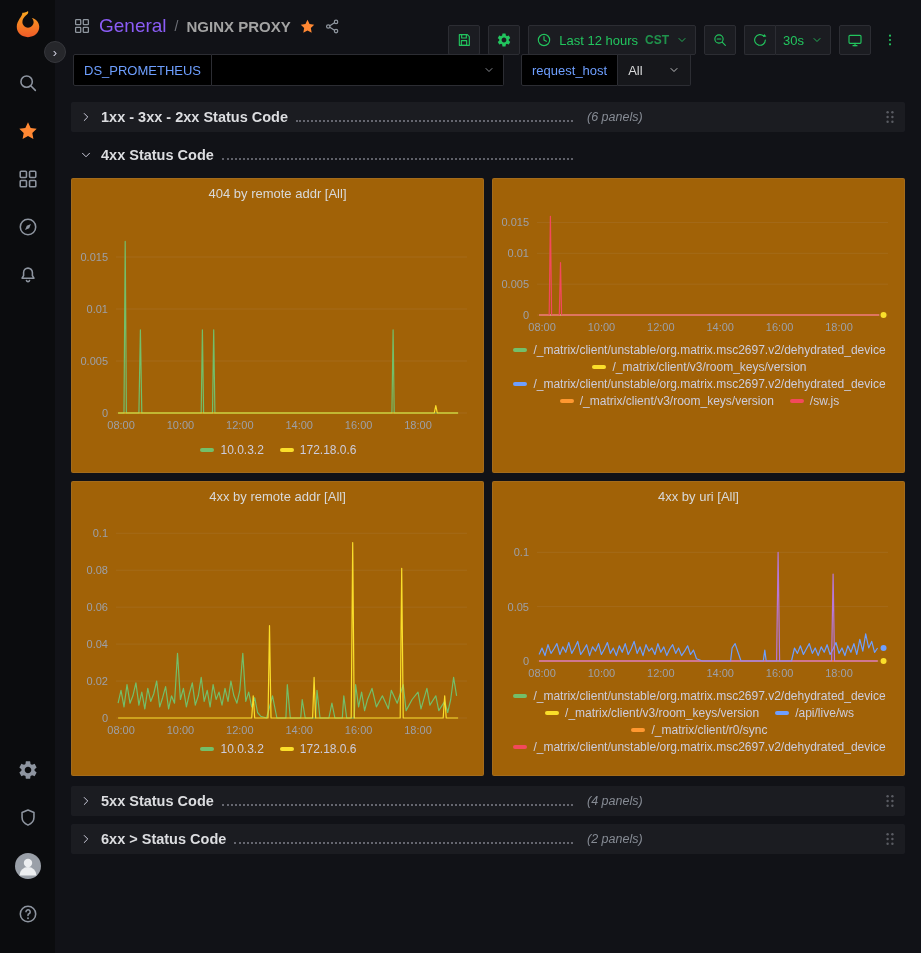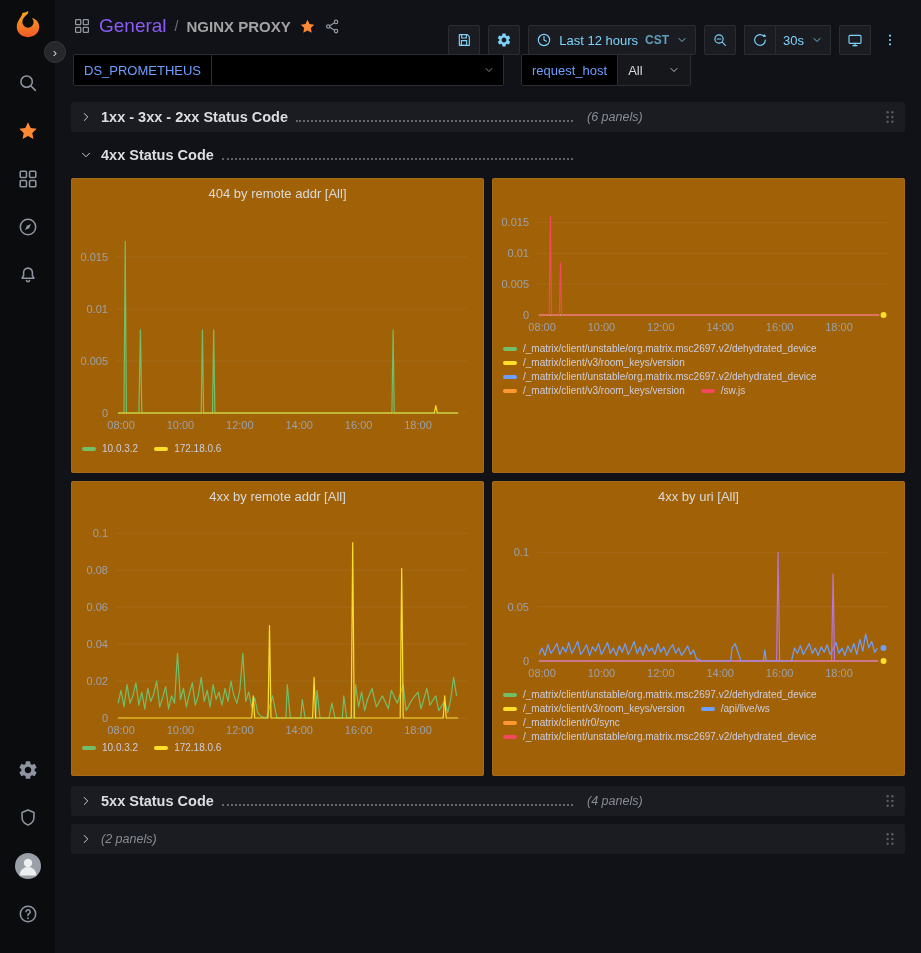--- a/index.html
+++ b/index.html
@@ -34,21 +34,21 @@
   .crumbs { display:flex; align-items:center; gap:8px; color:#ccccdc; }
   .crumbs .apps { color:#9097a0; display:flex; }
   .crumb-section { font-size:19px; color:#8b5cf6; cursor:pointer; }
   .crumb-sep { color:#6e7077; font-size:14px; }
   .crumb-title { font-size:15px; font-weight:600; color:#a3a3a3; cursor:pointer; }
   .fav-star { color:#ff8833; display:flex; cursor:pointer; }
   .share { color:#9097a0; display:flex; cursor:pointer; }
   .topbar-right { margin-left:auto; display:flex; align-items:center; gap:8px; }
   .tbtn {
     height:30px; min-width:30px; padding:0 7px; display:flex; align-items:center; gap:7px;
-    background:#1b1c21; border:1px solid #2c2d33; border-radius:2px; color:#7dd3fc; cursor:pointer;
+    background:#1b1c21; border:1px solid #2c2d33; border-radius:2px; color:#22c55e; cursor:pointer;
     font-size:13px;
     margin-top:28px;
   }
   .tbtn .tz { opacity:.7; font-weight:600; font-size:12px; }
   .tbtn-group { display:flex; }
   .tbtn-group .tbtn:first-child { border-right:none; border-radius:2px 0 0 2px; }
   .tbtn-group .tbtn:last-child { border-radius:0 2px 2px 0; }
   .kebab { border:none; background:transparent; padding:0 3px; }
   
   .varsbar { display:flex; align-items:center; padding:2px 16px 10px 18px; }
@@ -82,21 +82,21 @@
   .panels { display:grid; grid-template-columns:1fr 1fr; gap:8px; margin:0 16px; }
   .panel {
     background:#a16207; border:1px solid rgba(204,204,220,0.09); border-radius:2px;
     height:295px; overflow:hidden; display:flex; flex-direction:column;
   }
   .panel-title { height:28px; flex:0 0 28px; display:flex; align-items:center; justify-content:center;
     font-size:13px; font-weight:500; color:#d8d9da; cursor:pointer; }
   svg.chart { display:block; flex:0 0 auto; }
   .tick { fill:#9da0a8; font-size:11px; font-family:"Liberation Sans",sans-serif; }
   .legend { padding:4px 8px 4px 10px; display:flex; flex-wrap:wrap; column-gap:16px; row-gap:3px;
-    font-size:10px; color:#ccccdc; overflow:hidden; }
+    font-size:12px; color:#ccccdc; overflow:hidden;justify-content:center; }
   .legend-item { display:flex; align-items:center; gap:6px; white-space:nowrap; cursor:pointer; }
   .swatch { width:14px; height:4px; border-radius:2px; flex:0 0 14px; }
 </style>
 </head>
 <body>
 
 <nav class="sidebar">
   <div class="logo">
     <svg width="30" height="30" viewBox="0 0 32 32">
       <defs>
@@ -498,20 +498,24 @@
         </svg>
     </span>
   </div>
 
   <div class="row-head collapsed">
     <span class="chev">
       <svg class="i" width="14" height="14" viewBox="0 0 24 24">
           <polyline points="9,6 15,12 9,18"></polyline>
         </svg>
     </span>
+    <div class="row-left">
+      <span class="row-title">6xx &gt; Status Code</span>
+      <span class="leader"></span>
+    </div>
     <span class="panel-count">(2 panels)</span>
     <span class="row-spacer"></span>
     <span class="drag-handle">
       <svg class="i" width="14" height="16" viewBox="0 0 16 20">
           <circle class="f" cx="5" cy="4" r="1.5"></circle>
           <circle class="f" cx="11" cy="4" r="1.5"></circle>
           <circle class="f" cx="5" cy="10" r="1.5"></circle>
           <circle class="f" cx="11" cy="10" r="1.5"></circle>
           <circle class="f" cx="5" cy="16" r="1.5"></circle>
           <circle class="f" cx="11" cy="16" r="1.5"></circle>

